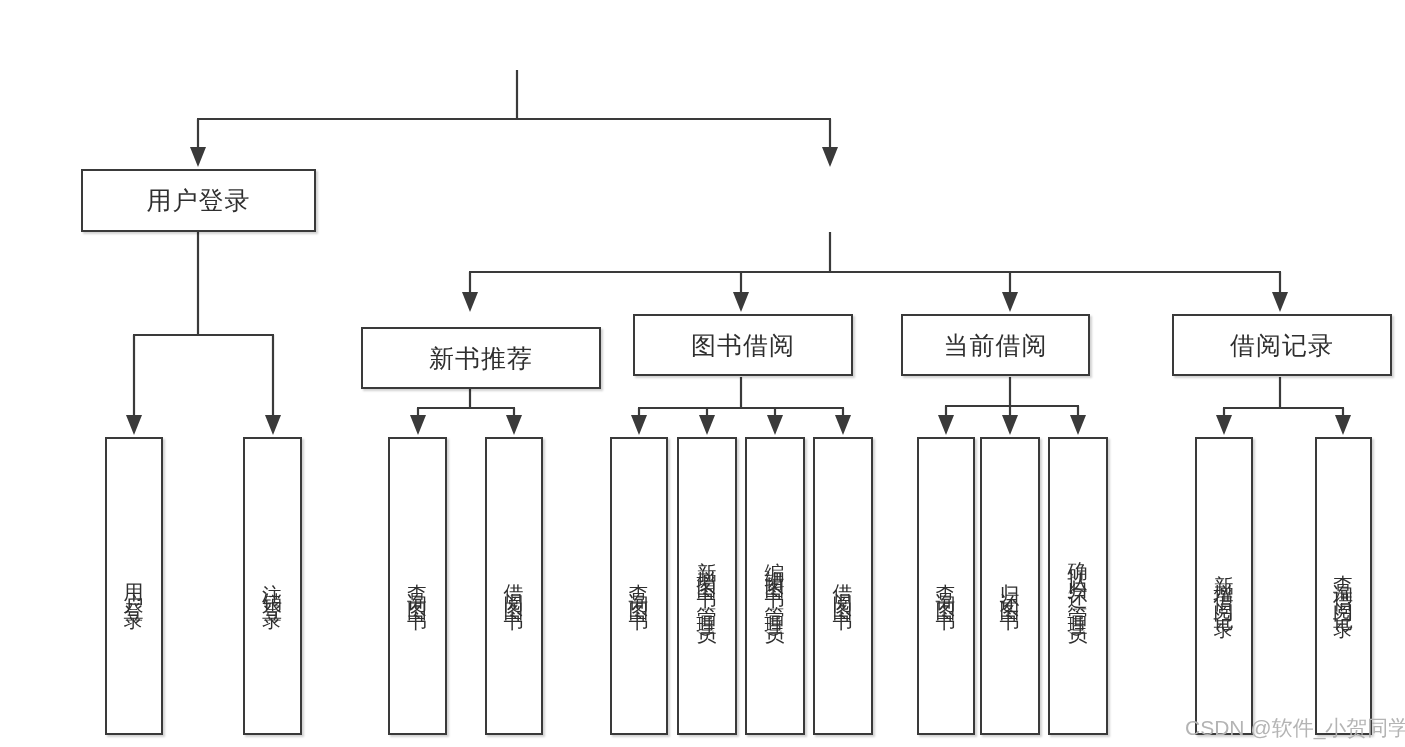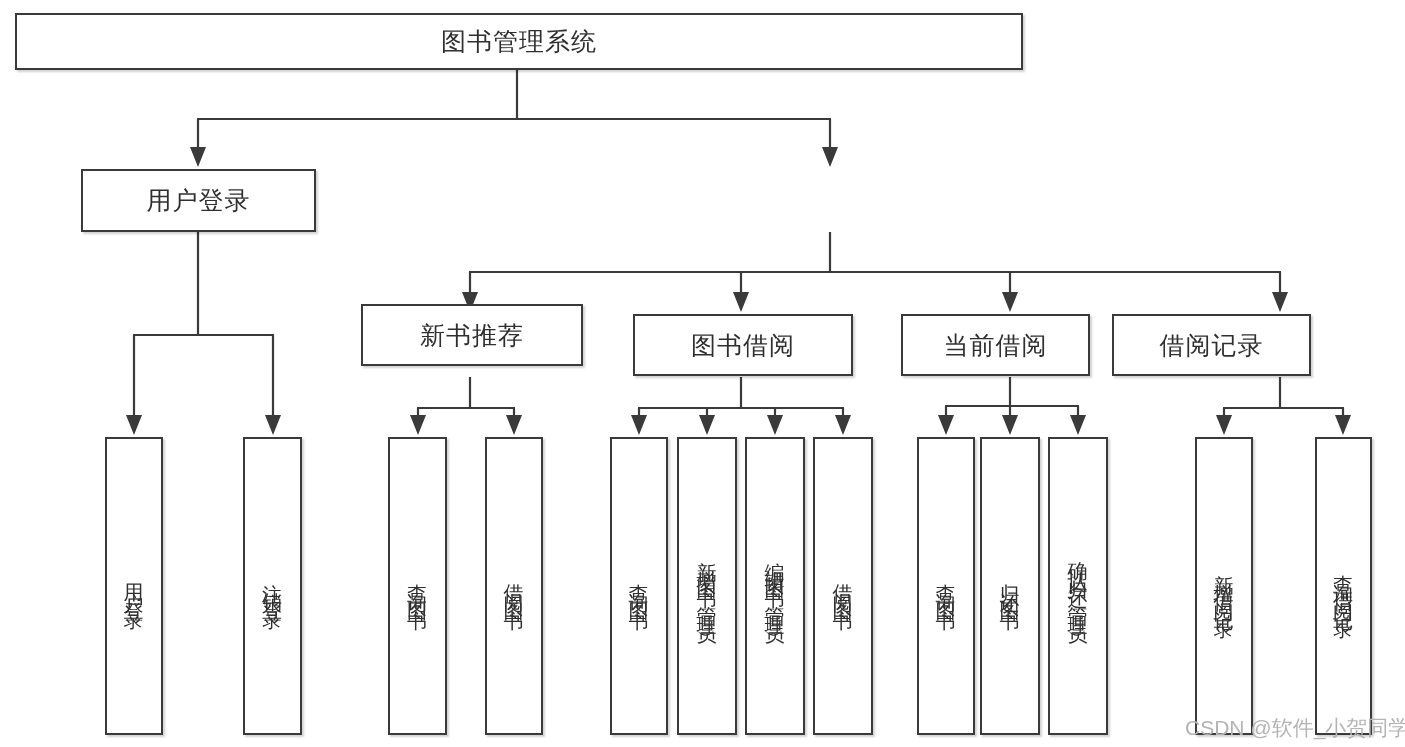--- a/index.html
+++ b/index.html
@@ -108,38 +108,35 @@
       <polygon points="1070,415 1086,415 1078,435"></polygon>
 
     <path d="M1280 377 V409"></path>
     <path d="M1223 408 H1344"></path>
     <line x1="1224" y1="408" x2="1224" y2="422"></line>
       <polygon points="1216,415 1232,415 1224,435"></polygon>
     <line x1="1343" y1="408" x2="1343" y2="422"></line>
       <polygon points="1335,415 1351,415 1343,435"></polygon>
   </svg>
 
-  <div class="hbox" style="left:15px;top:13px;width:1008px;height:57px;">
-    <span>图书管理系统</span>
-  </div>
 
   <div class="hbox" style="left:81px;top:169px;width:235px;height:63px;">
     <span>用户登录</span>
   </div>
 
-  <div class="hbox" style="left:361px;top:304px;width:222px;height:62px;">
+  <div class="hbox" style="left:361px;top:327px;width:240px;height:62px;">
     <span>新书推荐</span>
   </div>
   <div class="hbox" style="left:633px;top:314px;width:220px;height:62px;">
     <span>图书借阅</span>
   </div>
   <div class="hbox" style="left:901px;top:314px;width:189px;height:62px;">
     <span>当前借阅</span>
   </div>
-  <div class="hbox" style="left:1112px;top:314px;width:199px;height:62px;">
+  <div class="hbox" style="left:1172px;top:314px;width:220px;height:62px;">
     <span>借阅记录</span>
   </div>
 
   <div class="vbox" style="left:105px;width:58px;">
     <span class="vlabel">用户登录</span>
   </div>
   <div class="vbox" style="left:243px;width:59px;">
     <span class="vlabel">注销登录</span>
   </div>
 

